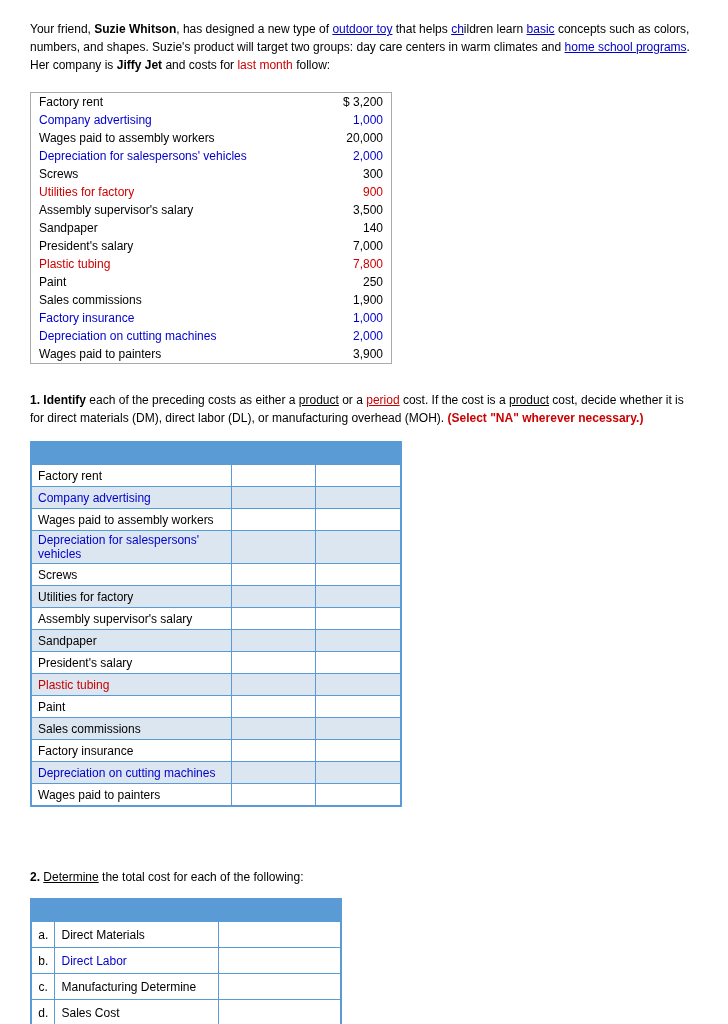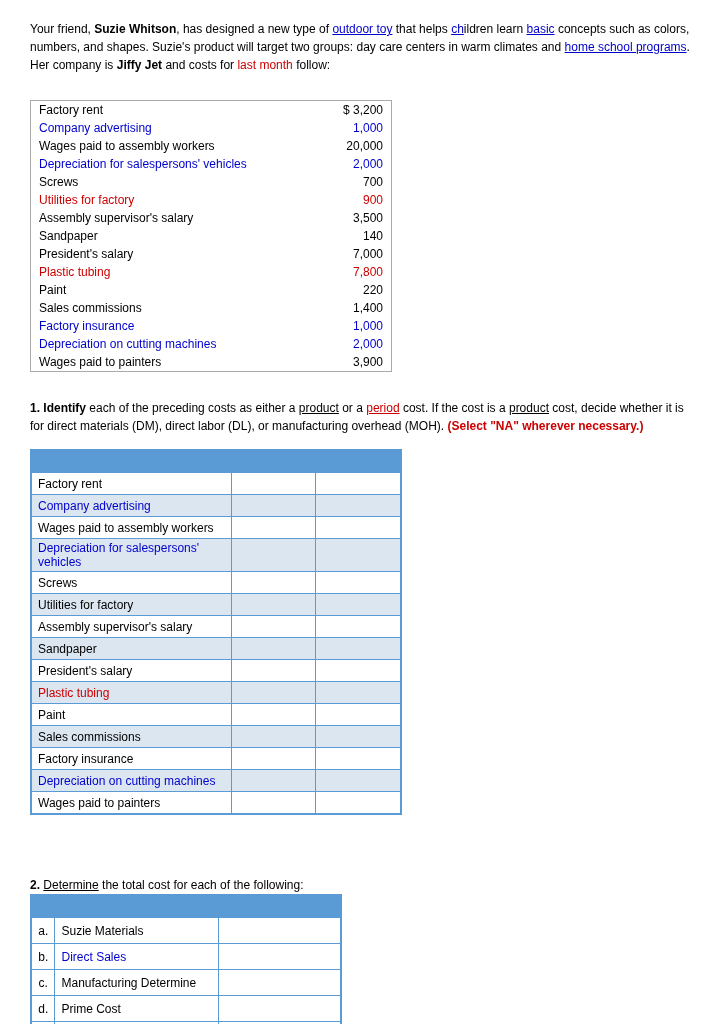--- a/index.html
+++ b/index.html
@@ -6,21 +6,21 @@
     body {
       font-family: Arial, sans-serif;
       font-size: 12px;
       background: #fff;
       color: #000;
       padding: 20px 30px;
       width: 728px;
     }
     .intro-text {
       line-height: 1.5;
-      margin-bottom: 26px;
+      margin-bottom: 18px;
     }
 
     
     .cost-table-wrapper {
       border: 1px solid #aaa;
       margin-bottom: 18px;
       display: inline-block;
       min-width: 360px;
     }
     .cost-table {
@@ -90,20 +90,21 @@
     .answer-table tbody td input[type="text"] {
       width: 100%;
       border: none;
       background: transparent;
       font-size: 12px;
       outline: none;
     }
 
     
     .section2-text {
+      margin-bottom: 12px;
       line-height: 1.5;
     }
     .section2-text .bold { font-weight: bold; }
 
     .section2-table-wrapper {
       border: 1px solid #5b9bd5;
       display: inline-block;
     }
     .section2-table {
       border-collapse: collapse;
@@ -168,21 +169,21 @@
         <tr>
           <td>Wages paid to assembly workers</td>
           <td class="amount">20,000</td>
         </tr>
         <tr class="blue-row">
           <td>Depreciation for salespersons' vehicles</td>
           <td class="amount">2,000</td>
         </tr>
         <tr>
           <td>Screws</td>
-          <td class="amount">700</td>
+          <td class="amount">300</td>
         </tr>
         <tr class="red-row">
           <td>Utilities for factory</td>
           <td class="amount">900</td>
         </tr>
         <tr>
           <td>Assembly supervisor's salary</td>
           <td class="amount">3,500</td>
         </tr>
         <tr>
@@ -192,25 +193,25 @@
         <tr>
           <td>President's salary</td>
           <td class="amount">7,000</td>
         </tr>
         <tr class="red-row">
           <td>Plastic tubing</td>
           <td class="amount">7,800</td>
         </tr>
         <tr>
           <td>Paint</td>
-          <td class="amount">220</td>
+          <td class="amount">250</td>
         </tr>
         <tr>
           <td>Sales commissions</td>
-          <td class="amount">1,400</td>
+          <td class="amount">1,900</td>
         </tr>
         <tr class="blue-row">
           <td>Factory insurance</td>
           <td class="amount">1,000</td>
         </tr>
         <tr class="blue-row">
           <td>Depreciation on cutting machines</td>
           <td class="amount">2,000</td>
         </tr>
         <tr>
@@ -331,36 +332,36 @@
     <thead>
       <tr>
         <td style="width:22px;"></td>
         <td style="width:160px;"></td>
         <td style="width:120px;"></td>
       </tr>
     </thead>
     <tbody id="section2-table-body">
     <tr>
     <td class="letter-cell">a.</td>
-    <td class="label-cell">Suzie Materials</td>
+    <td class="label-cell">Direct Materials</td>
     <td class="input-cell"><input type="text" style=""></td>
   </tr>
         <tr>
     <td class="letter-cell">b.</td>
-    <td class="label-cell blue-text">Direct Sales</td>
+    <td class="label-cell blue-text">Direct Labor</td>
     <td class="input-cell"><input type="text" style=""></td>
   </tr>
         <tr>
     <td class="letter-cell">c.</td>
     <td class="label-cell">Manufacturing Determine</td>
     <td class="input-cell"><input type="text" style=""></td>
   </tr>
         <tr>
     <td class="letter-cell">d.</td>
-    <td class="label-cell">Prime Cost</td>
+    <td class="label-cell">Sales Cost</td>
     <td class="input-cell"><input type="text" style=""></td>
   </tr>
         <tr>
     <td class="letter-cell">e.</td>
     <td class="label-cell blue-text">Conversion Cost</td>
     <td class="input-cell"></td>
   </tr>
       </tbody>
   </table>
 </div>

